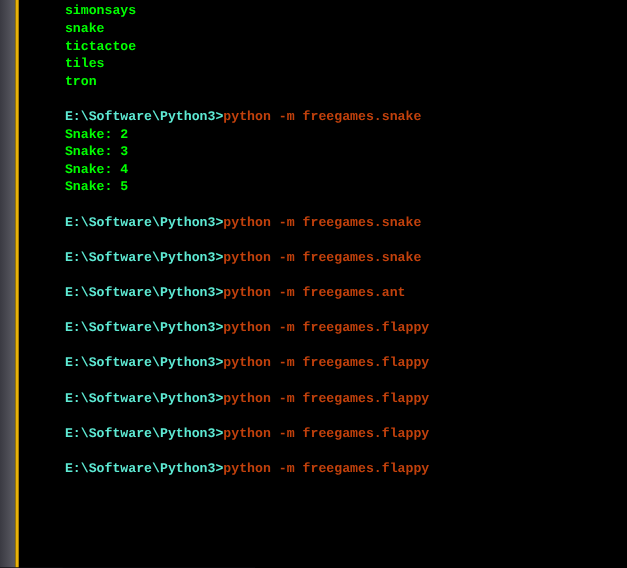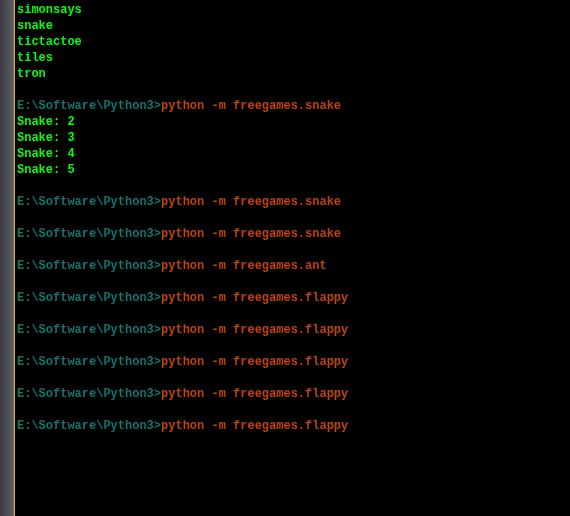--- a/index.html
+++ b/index.html
@@ -23,41 +23,42 @@
       background: linear-gradient(to right, #3a3a42, #5a5a62);
       border-right: 1px solid #6a6a72;
     }
     .term-wrap {
       position: absolute;
       left: 14px;
       top: 0;
       right: 0;
       bottom: 0;
       background: #000000;
-      border-left: 1px solid #eab308;
+      border-left: 3px solid #eab308;
+      padding-left: 40px;
     }
     .terminal {
       background: #000000;
       width: 100%;
       height: 100%;
       font-family: "Consolas", "Courier New", monospace;
       font-size: 12px;
       line-height: 16px;
       color: #00ff00;
       font-weight: bold;
       padding: 2px 2px;
       white-space: pre;
       overflow: hidden;
     }
     .line {
       display: block;
       min-height: 16px;
     }
     .prompt {
-      color: #0f766e;
+      color: #5eead4;
     }
     .cmd {
       color: #c2410c;
     }
     .out {
       color: #00ff00;
     }
   </style>
 </head>
 <body>

